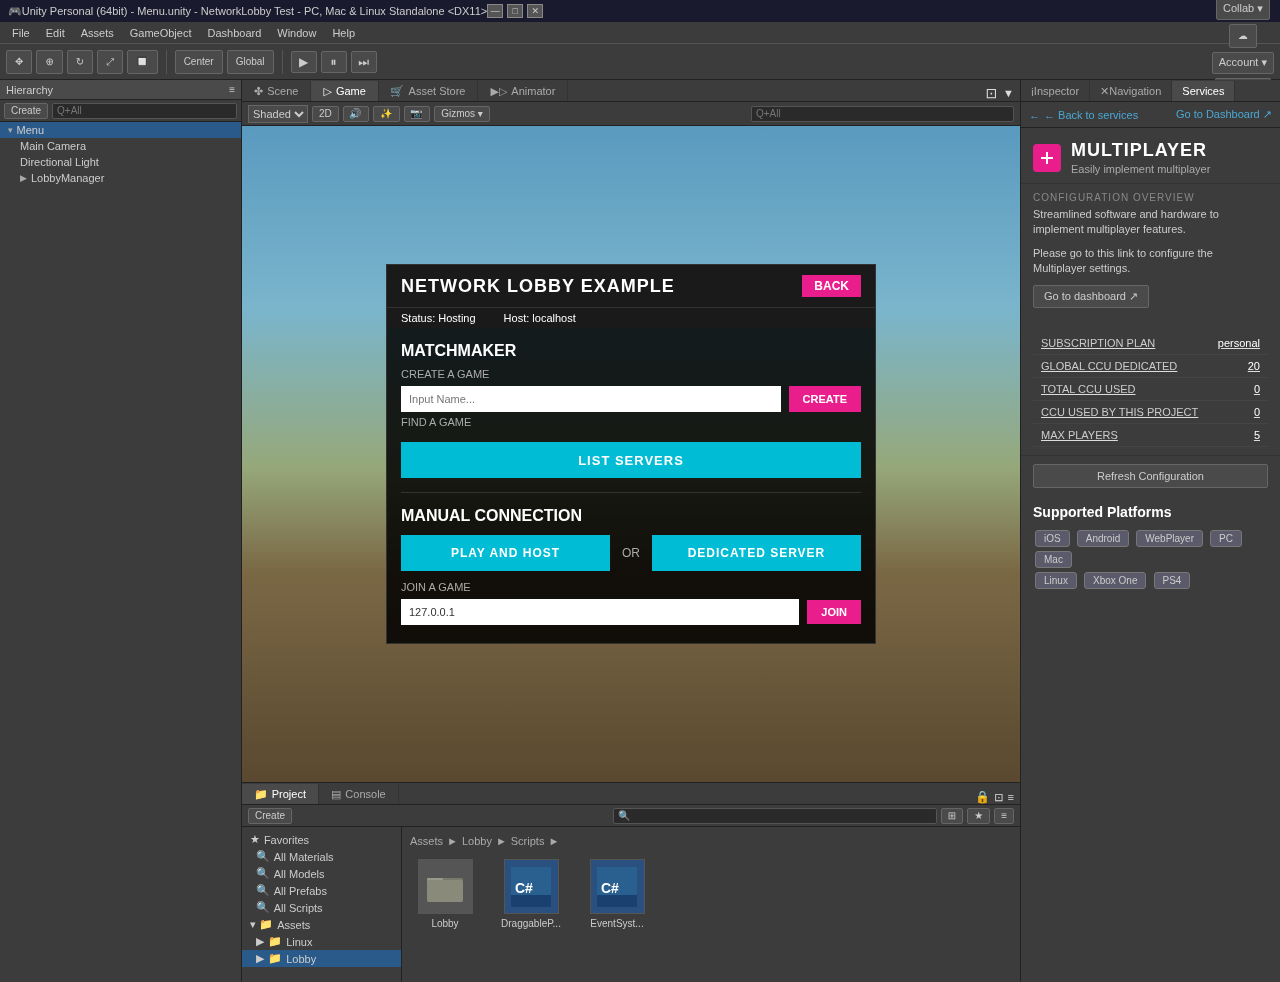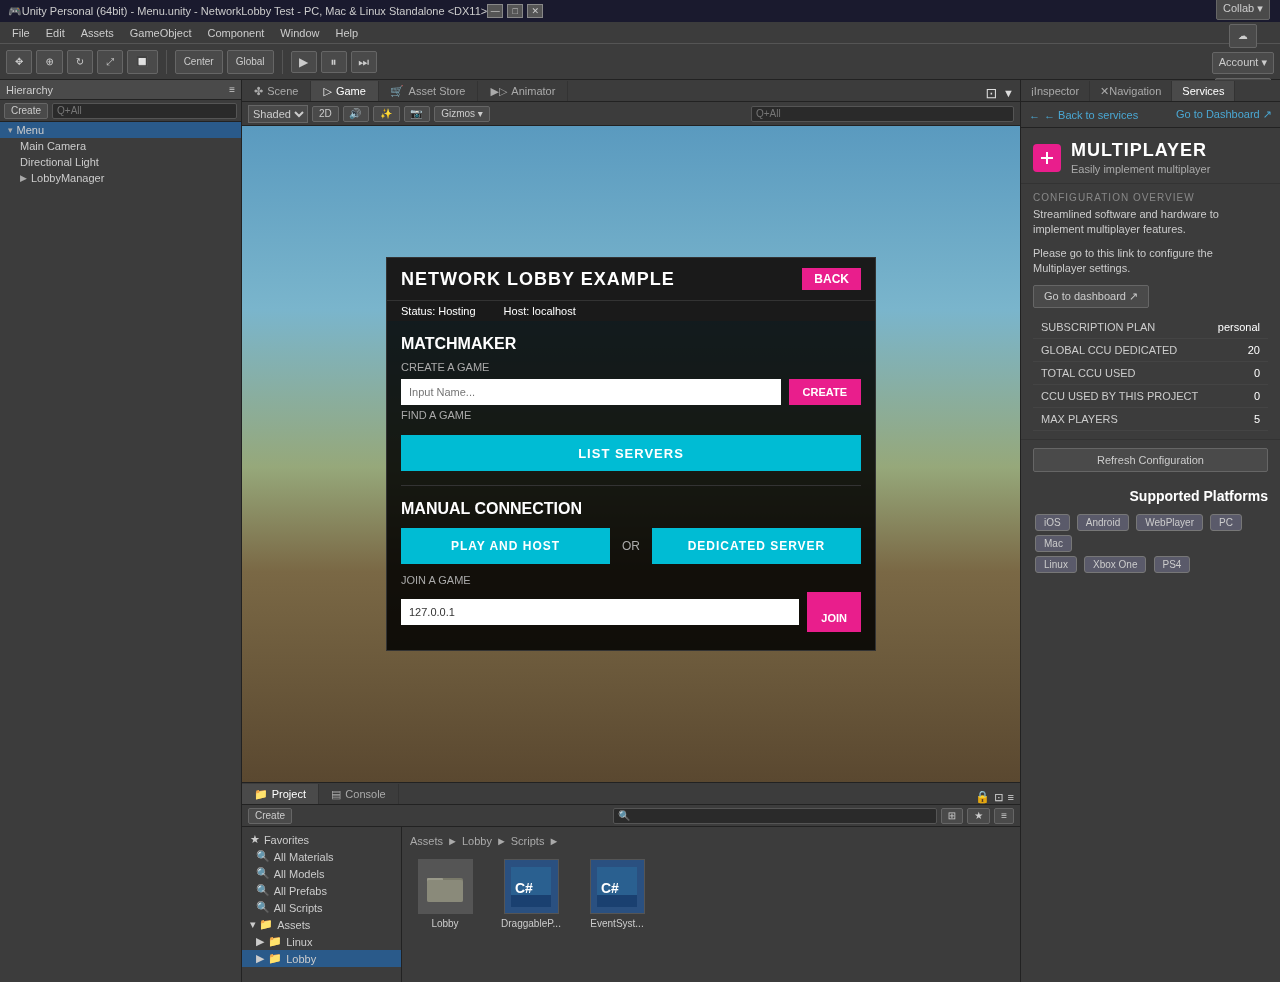--- a/index.html
+++ b/index.html
@@ -59,21 +59,21 @@
     .sub-title { color: #aaa; font-size: 11px; margin-bottom: 6px; }
     .input-row { display: flex; gap: 8px; margin-bottom: 4px; align-items: center; }
     .game-input { flex: 1; height: 26px; background: white; border: none; padding: 0 8px; font-size: 11px; color: #333; }
     .create-btn { background: #e91e8c; color: white; padding: 4px 14px; font-size: 11px; font-weight: bold; cursor: pointer; border: none; height: 26px; }
     .list-btn { width: 100%; height: 36px; background: #00bcd4; color: white; font-size: 13px; font-weight: bold; letter-spacing: 1px; cursor: pointer; border: none; margin: 8px 0 14px; }
     .manual-section { border-top: 1px solid #333; padding-top: 14px; }
     .connection-row { display: flex; align-items: center; gap: 12px; margin: 10px 0; }
     .host-btn { flex: 1; height: 36px; background: #00bcd4; color: white; font-size: 12px; font-weight: bold; letter-spacing: 1px; cursor: pointer; border: none; }
     .or-text { color: #aaa; font-size: 12px; }
     .join-server-btn { flex: 1; height: 36px; background: #00bcd4; color: white; font-size: 12px; font-weight: bold; letter-spacing: 1px; cursor: pointer; border: none; }
-    .join-btn { background: #e91e8c; color: white; padding: 20px 14px; font-size: 11px; font-weight: bold; cursor: pointer; border: none; height: 24px; }
+    .join-btn { background: #e91e8c; color: white; padding: 4px 14px; font-size: 11px; font-weight: bold; cursor: pointer; border: none; height: 24px; }
 
     
     #bottom { height: 200px; border-top: 1px solid #222; display: flex; flex-direction: column; }
     .bottom-toolbar { height: 22px; background: #3c3c3c; display: flex; align-items: center; padding: 0 6px; gap: 4px; border-bottom: 1px solid #222; }
     .bottom-content { flex: 1; display: flex; }
     .project-tree { width: 160px; background: #3c3c3c; border-right: 1px solid #222; padding: 4px 0; overflow-y: auto; }
     .tree-item { padding: 2px 8px; color: #ccc; font-size: 11px; cursor: pointer; display: flex; align-items: center; gap: 4px; }
     .tree-item.selected { background: #2a5a8a; }
     .tree-indent { padding-left: 14px; }
     .project-files { flex: 1; background: #3c3c3c; padding: 8px; display: flex; flex-direction: column; gap: 4px; }
@@ -96,21 +96,21 @@
     .back-link { color: #4aa8d4; font-size: 11px; cursor: pointer; display: flex; align-items: center; gap: 4px; }
     .dashboard-link { color: #4aa8d4; font-size: 11px; cursor: pointer; margin-left: auto; display: flex; align-items: center; gap: 2px; }
     .services-header { padding: 12px 12px 8px; display: flex; align-items: center; gap: 10px; border-bottom: 1px solid #333; }
     .multiplayer-icon { width: 28px; height: 28px; background: #e91e8c; border-radius: 4px; display: flex; align-items: center; justify-content: center; color: white; font-size: 14px; }
     .multiplayer-title { font-size: 18px; font-weight: bold; color: #fff; letter-spacing: 1px; }
     .multiplayer-sub { font-size: 11px; color: #aaa; margin-top: 2px; }
     .config-section { padding: 8px 12px; border-bottom: 1px solid #333; }
     .config-title { font-size: 10px; color: #888; letter-spacing: 1px; margin-bottom: 4px; }
     .config-desc { font-size: 11px; color: #ccc; line-height: 1.4; margin-bottom: 8px; }
     .config-link-btn { display: inline-block; background: #4a4a4a; border: 1px solid #666; color: #ccc; padding: 4px 10px; font-size: 11px; cursor: pointer; border-radius: 2px; }
-    .config-table { width: 100%; border-collapse: collapse; margin-top: 8px; }
+    .config-table { width: 100%; border-collapse: collapse; margin-top: 24px; text-decoration: underline; }
     .config-table tr { border-bottom: 1px solid #444; }
     .config-table td { padding: 5px 8px; font-size: 11px; color: #ccc; }
     .config-table td:last-child { text-align: right; color: #fff; }
     .refresh-btn { background: #4a4a4a; border: 1px solid #666; color: #ccc; padding: 5px 10px; font-size: 11px; cursor: pointer; border-radius: 2px; margin: 8px 12px; width: calc(100% - 24px); }
     .platforms-section { padding: 8px 12px; }
     .platform-badge { display: inline-block; background: #5a5a6a; border: 1px solid #777; color: #ccc; padding: 2px 8px; font-size: 10px; border-radius: 3px; margin: 2px; cursor: pointer; }
 
     
     ::-webkit-scrollbar { width: 6px; height: 6px; }
     ::-webkit-scrollbar-track { background: #2a2a2a; }
@@ -130,21 +130,21 @@
     <div class="win-btn">□</div>
     <div class="win-btn">✕</div>
   </div>
 </div>
 
 <div id="menubar">
   <span class="menu-item">File</span>
   <span class="menu-item">Edit</span>
   <span class="menu-item">Assets</span>
   <span class="menu-item">GameObject</span>
-  <span class="menu-item">Component</span>
+  <span class="menu-item">Dashboard</span>
   <span class="menu-item">Window</span>
   <span class="menu-item">Help</span>
 </div>
 
 <div id="toolbar">
   <button class="toolbar-btn">✥</button>
   <button class="toolbar-btn">⊕</button>
   <button class="toolbar-btn">↻</button>
   <button class="toolbar-btn">⤢</button>
   <button class="toolbar-btn">🔲</button>
@@ -459,21 +459,21 @@
             <td>MAX PLAYERS</td>
             <td>5</td>
           </tr>
         </tbody>
           </table>
       </div>
 
       <button class="refresh-btn">Refresh Configuration</button>
 
       <div class="platforms-section">
-        <div style="font-size:14px;font-weight:bold;color:#fff;margin-bottom:8px;text-align:right;">Supported Platforms</div>
+        <div style="font-size:14px;font-weight:bold;color:#fff;margin-bottom:8px;">Supported Platforms</div>
         <div>
           <span class="platform-badge">iOS</span>
           <span class="platform-badge">Android</span>
           <span class="platform-badge">WebPlayer</span>
           <span class="platform-badge">PC</span>
           <span class="platform-badge">Mac</span>
           <br>
           <span class="platform-badge">Linux</span>
           <span class="platform-badge">Xbox One</span>
           <span class="platform-badge">PS4</span>

